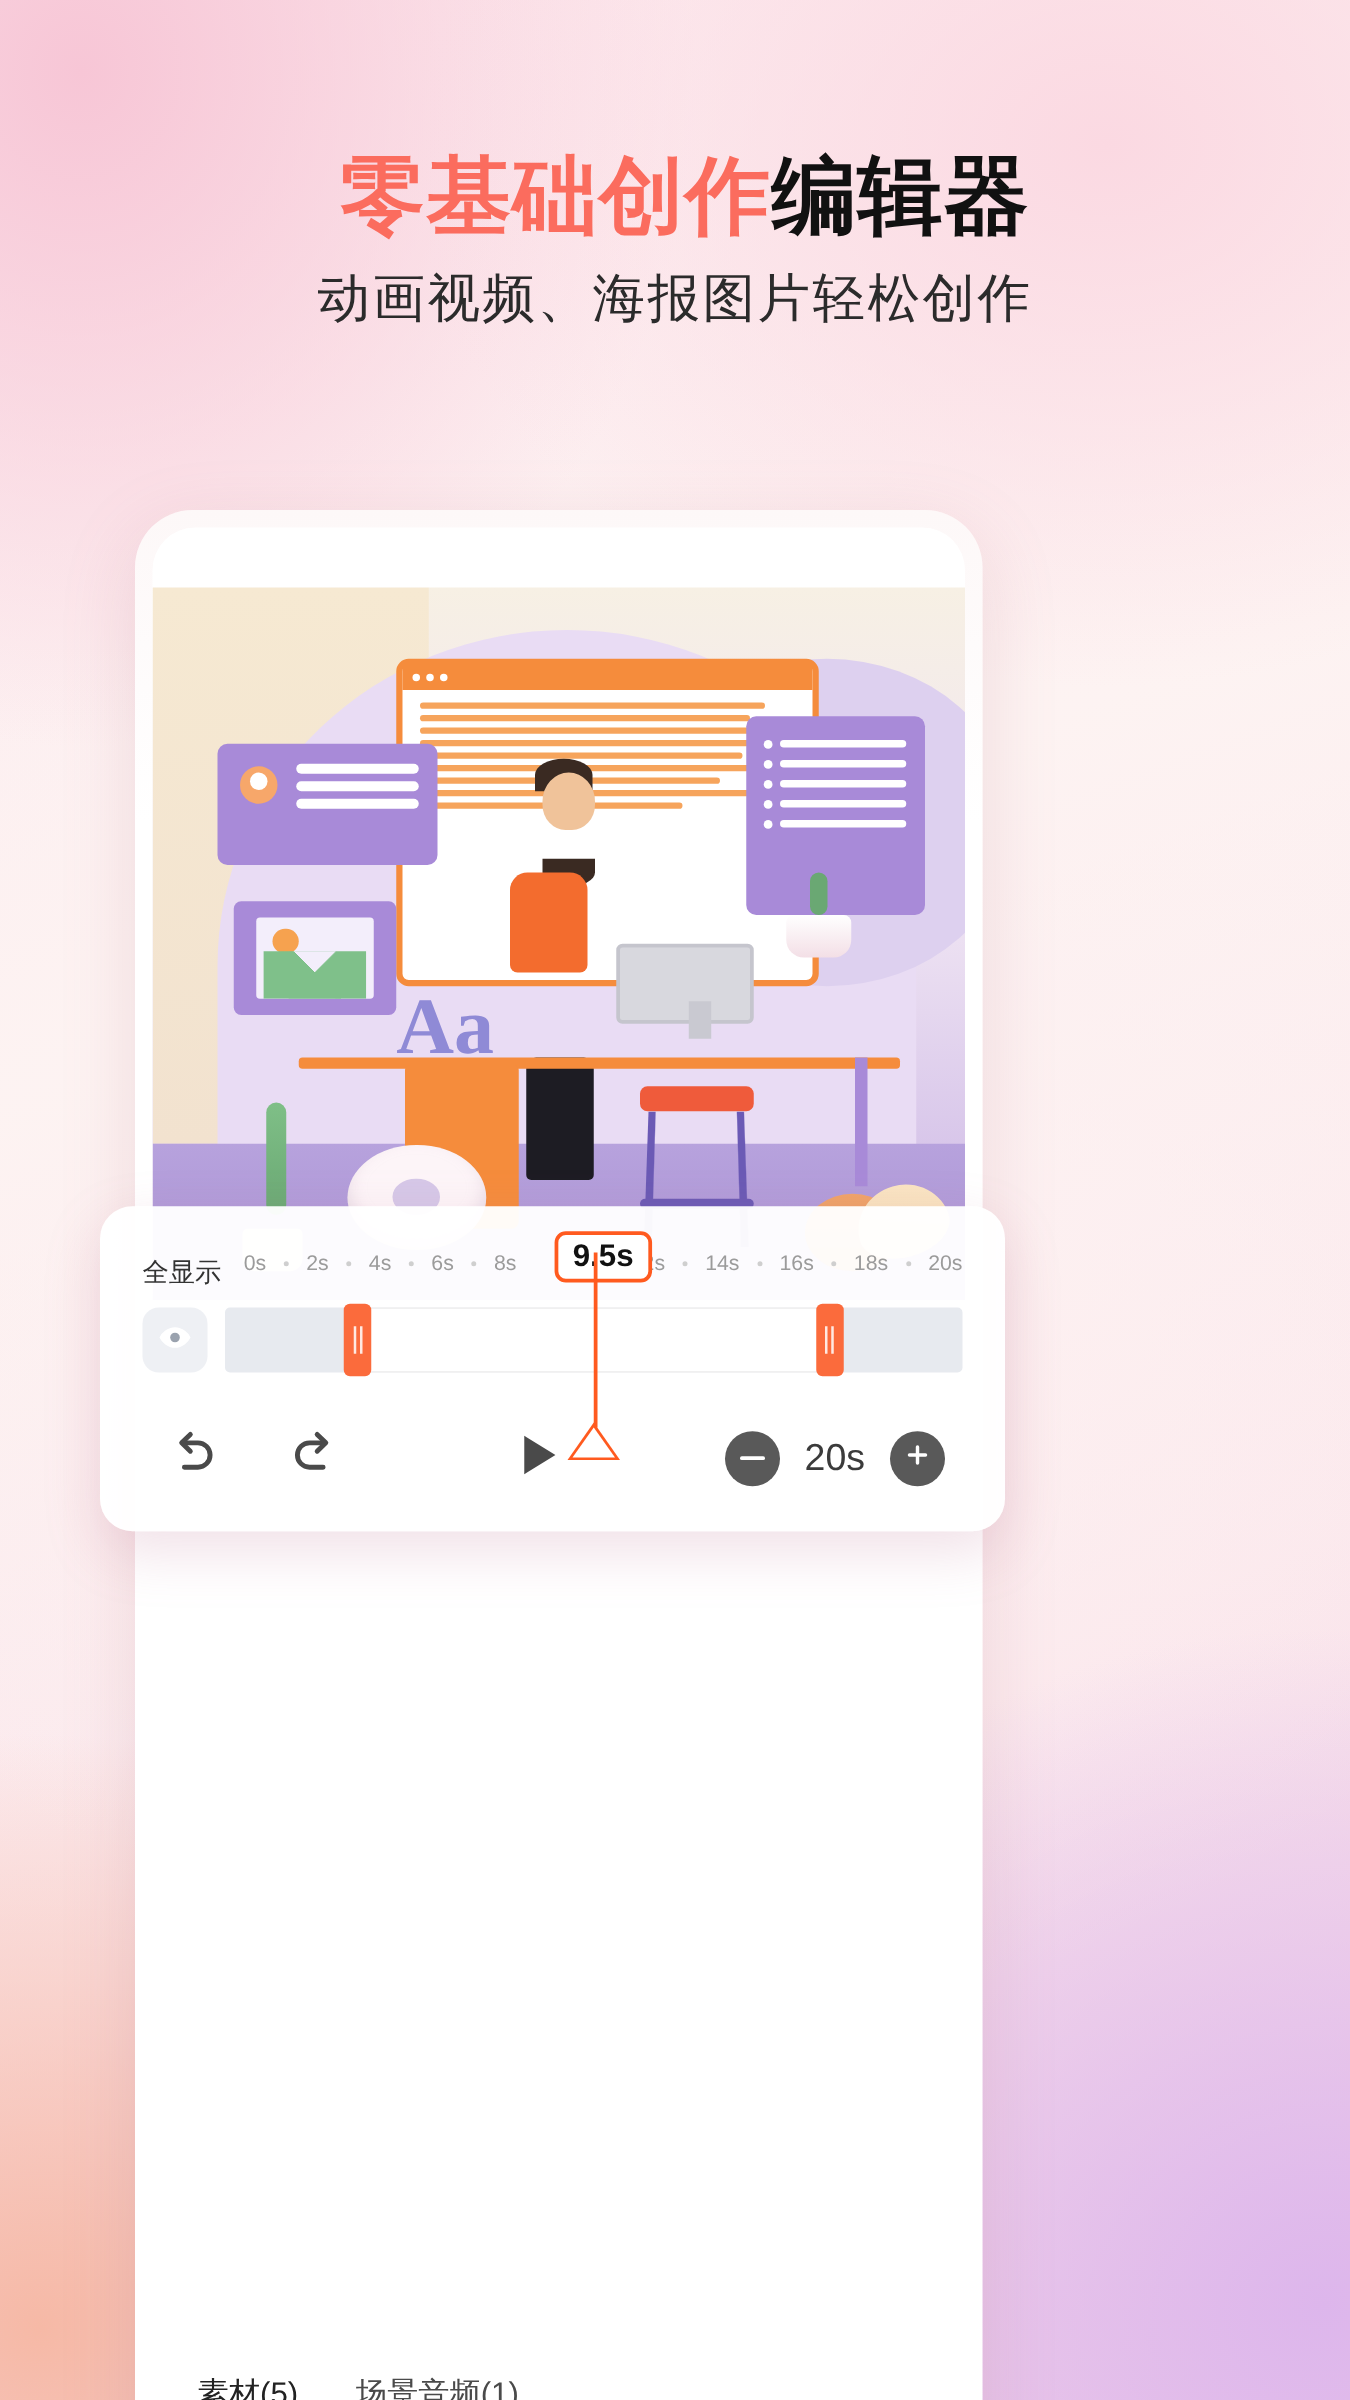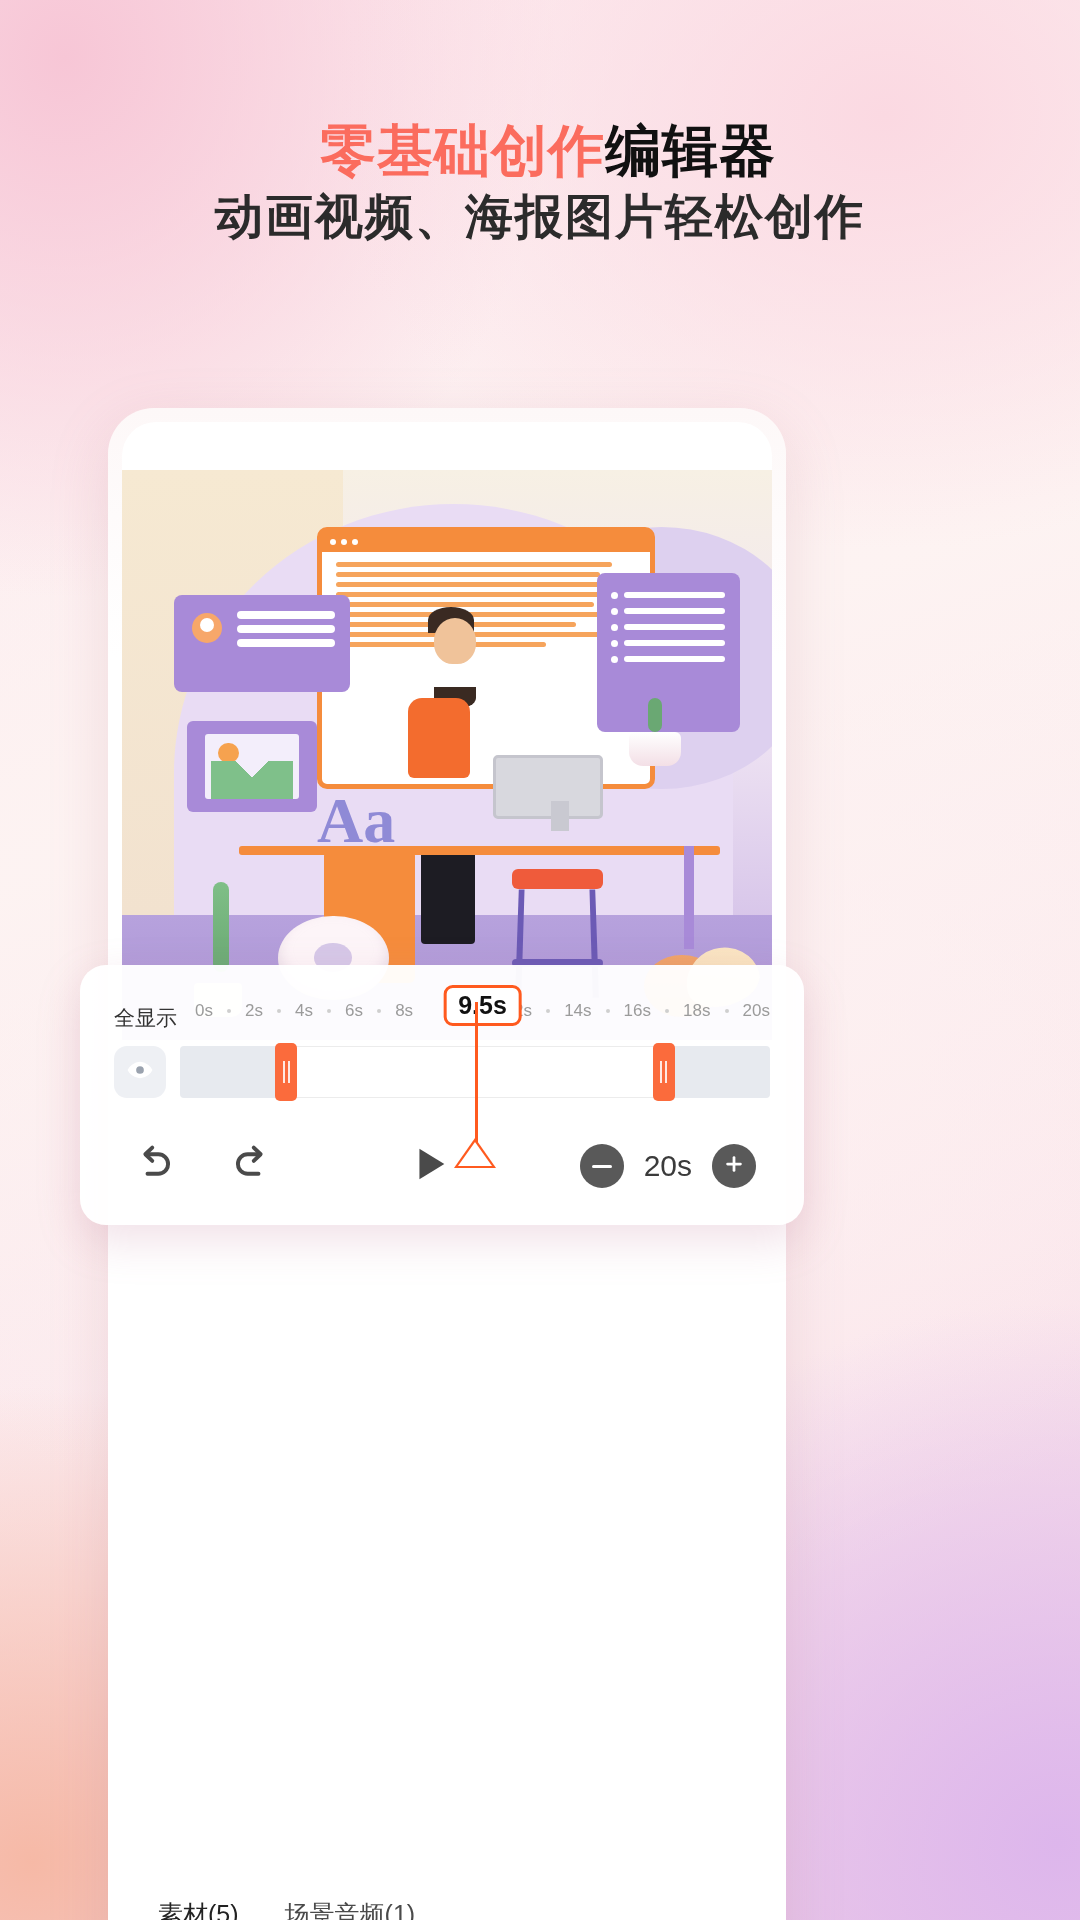--- a/index.html
+++ b/index.html
@@ -15,30 +15,30 @@
       radial-gradient(ellipse 820px 900px at 6% 3%, #f7c6d6 0%, rgba(247,198,214,0) 60%),
       radial-gradient(ellipse 900px 820px at 3% 97%, #f6b9a6 0%, rgba(246,185,166,0) 58%),
       radial-gradient(ellipse 980px 900px at 98% 96%, #ddb6ec 0%, rgba(221,182,236,0) 60%),
       radial-gradient(ellipse 1100px 900px at 50% 52%, #fdf2f2 0%, rgba(253,242,242,0) 70%),
       linear-gradient(160deg, #fce9ee 0%, #fdf3f2 38%, #fbe7ec 70%, #f0cfe6 100%);
   }
 
   
   .headline-wrap { position: absolute; left: 0; right: 0; top: 122px; text-align: center; }
   .headline {
-    font-size: 56px; font-weight: 700; letter-spacing: 1px;
+    font-size: 68px; font-weight: 700; letter-spacing: 1px;
     line-height: 1.05; white-space: nowrap;
     font-family: "Liberation Sans", "DejaVu Sans", sans-serif;
     padding-left: 16px;
   }
   .headline .accent { color: #fb6c5e; }
   .headline .dark { color: #111; }
   .subtitle {
-    margin-top: 4px; font-size: 48px; color: #2b2b2b; letter-spacing: 2px;
-    font-weight: 700; white-space: nowrap;
+    margin-top: 18px; font-size: 42px; color: #2b2b2b; letter-spacing: 2px;
+    font-weight: 400; white-space: nowrap;
   }
 
   
   .phone {
     position: absolute; left: 108px; top: 408px; width: 678px; height: 1560px;
     border-radius: 46px 46px 0 0;
     background: linear-gradient(180deg,#fdf8f8 0%, #ffffff 16%, #ffffff 100%);
     box-shadow: 0 18px 60px rgba(180,110,130,.18);
     overflow: hidden;
   }

